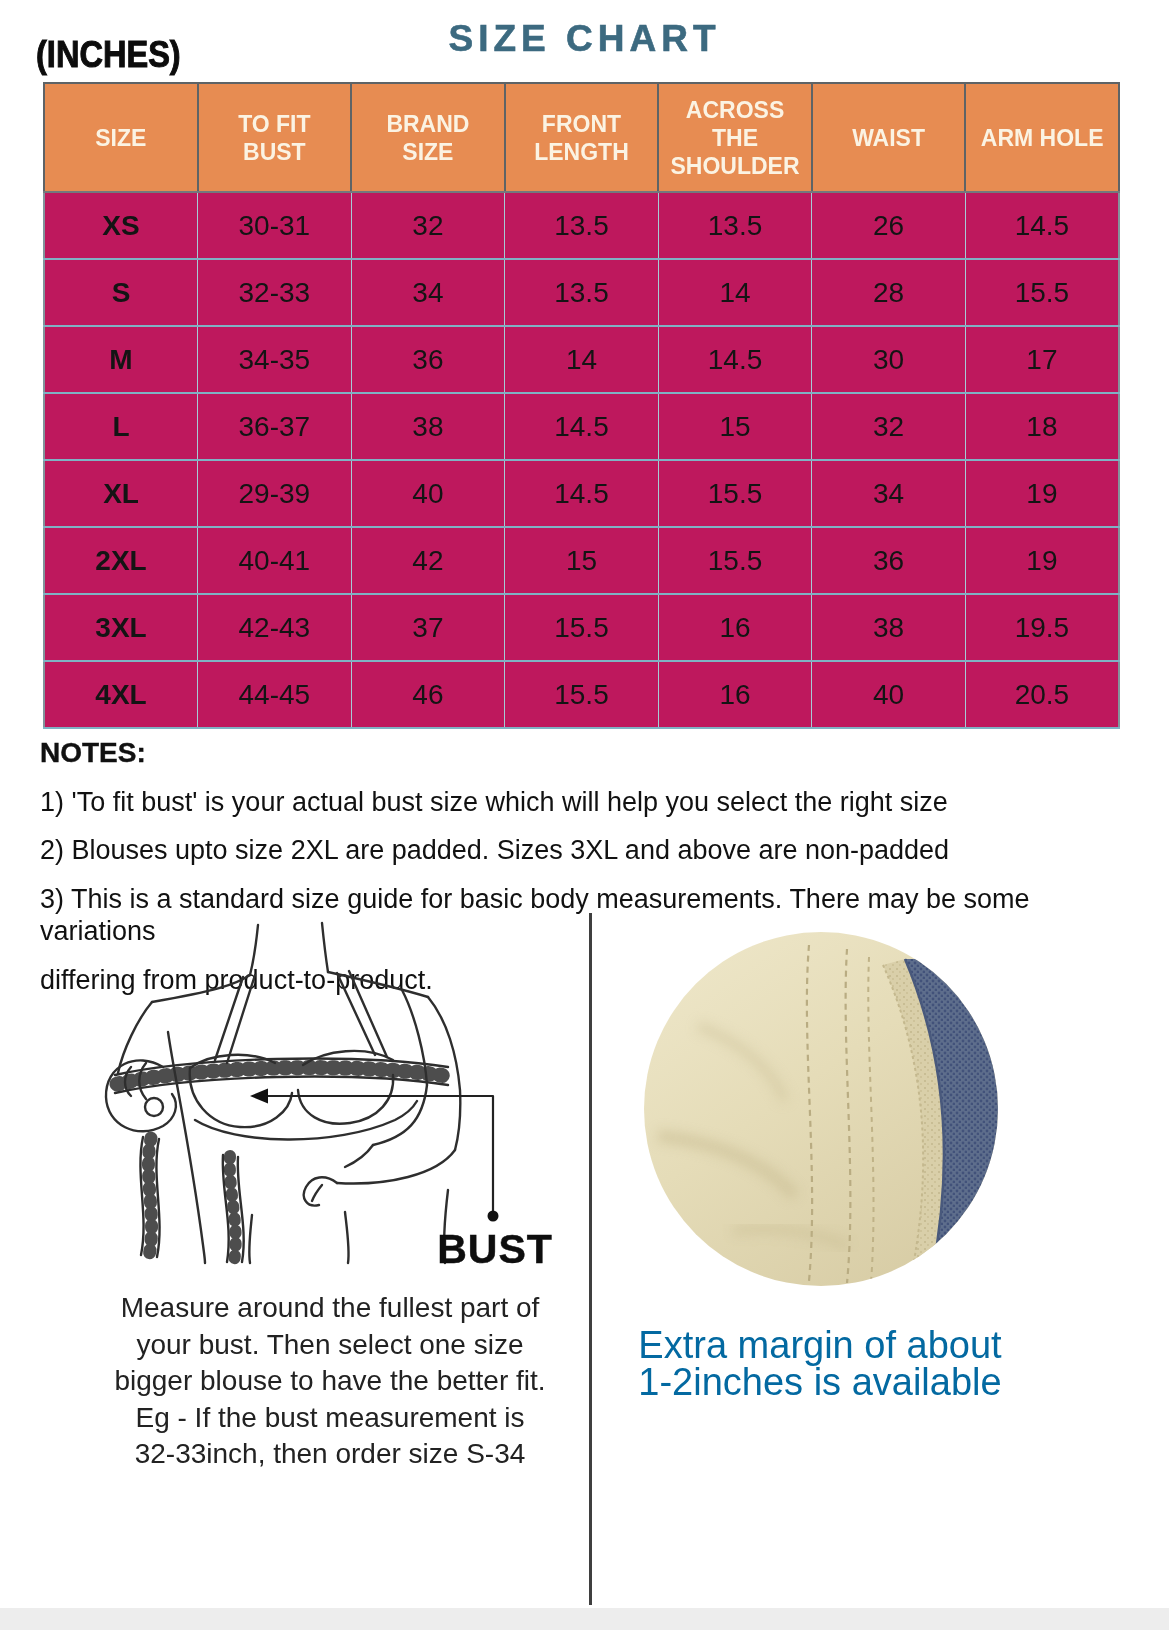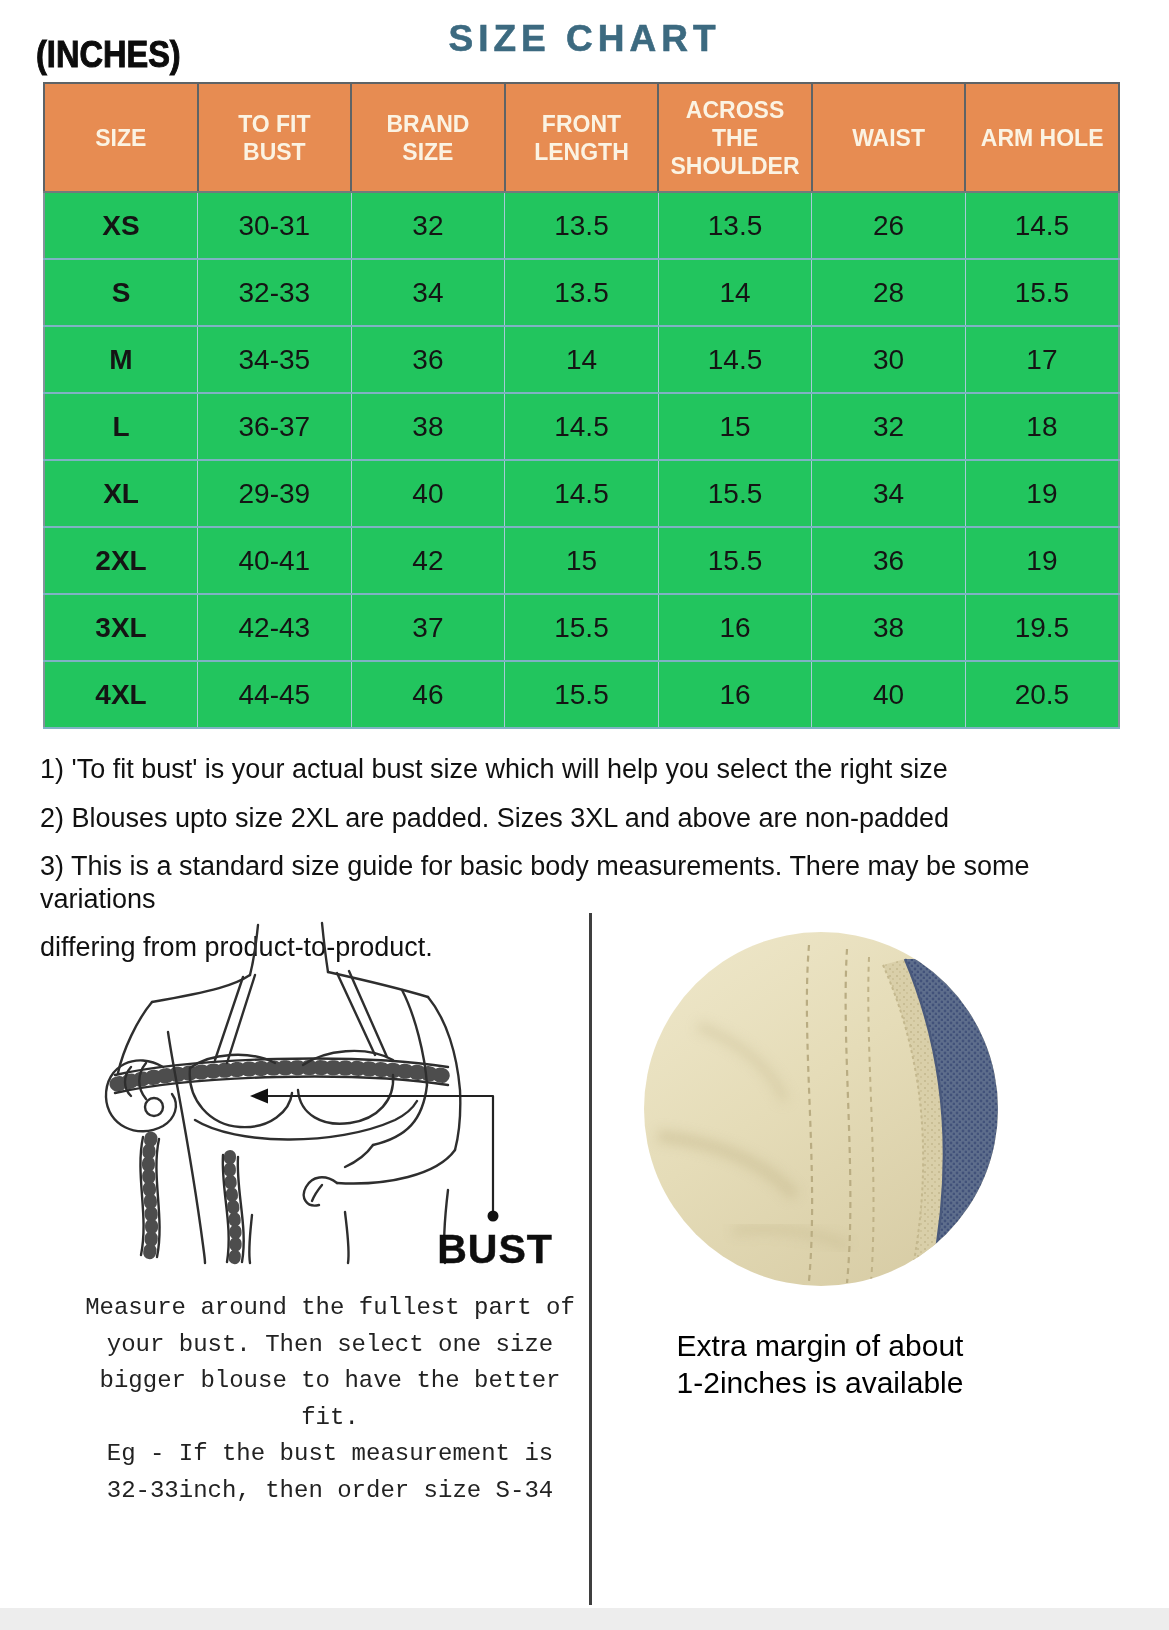--- a/index.html
+++ b/index.html
@@ -23,45 +23,45 @@
     position:absolute;left:43px;top:82px;width:1077px;
     border-collapse:collapse;table-layout:fixed;
     border:2px solid #83939b;
   }
   table.size-table th.col-h{
     background:#e78c52;color:#fbf3e3;font-size:23px;font-weight:bold;
     height:107px;text-align:center;vertical-align:middle;line-height:28px;
     border:2px solid #5e6366;border-bottom:2px solid #73797c;padding:0 10px;
   }
   table.size-table td, table.size-table th.size-cell{
-    height:63px;text-align:center;vertical-align:middle;background:#22c55e;
+    height:63px;text-align:center;vertical-align:middle;background:#be185d;
     font-size:28px;color:#141414;
     border-left:1px solid #a6cad6;border-right:1px solid #a6cad6;
     border-top:2px solid #7fb2c4;border-bottom:2px solid #7fb2c4;
   }
   table.size-table th.size-cell{font-weight:bold;}
   
   .notes{position:absolute;left:40px;top:737px;width:1105px;font-size:27px;line-height:32.5px;color:#111;}
   .notes .notes-heading{font-weight:bold;font-size:28px;-webkit-text-stroke:.4px #111;}
   .notes .note-line{margin-top:16px;}
   
   .vertical-divider{position:absolute;left:589px;top:913px;width:2.5px;height:692px;background:#3f3f3f;}
   .measure-illustration{position:absolute;left:75px;top:915px;}
   .bust-label{
     position:absolute;left:430px;top:1226px;width:130px;text-align:center;
     font-size:41px;font-weight:bold;color:#0e0e0e;letter-spacing:1px;-webkit-text-stroke:.5px #0e0e0e;
   }
   .measure-caption{
     position:absolute;left:70px;top:1290px;width:520px;text-align:center;
-    font-size:24px;line-height:36.5px;color:#222;font-family:Liberation Mono, monospace;
+    font-size:28px;line-height:36.5px;color:#222;
   }
   .fabric-photo{position:absolute;left:643px;top:931px;}
   .fabric-caption{
     position:absolute;left:635px;top:1327px;width:370px;text-align:center;
-    font-size:30px;line-height:37px;color:#000000;
+    font-size:38px;line-height:37px;color:#0369a1;
   }
   .bottom-strip{position:absolute;left:0;top:1608px;width:1169px;height:22px;background:#ededed;}
 </style>
 </head>
 <body>
 
 <div class="page-title">SIZE CHART</div>
 <div class="units-label">(INCHES)</div>
 
 <table class="size-table">
@@ -146,20 +146,21 @@
       <td>46</td>
       <td>15.5</td>
       <td>16</td>
       <td>40</td>
       <td>20.5</td>
     </tr>
   </tbody>
 </table>
 
 <div class="notes">
+  <div><span class="notes-heading">NOTES</span><span class="notes-heading">:</span></div>
   <div class="note-line">1) 'To fit bust' is your actual bust size which will help you select the right size</div>
   <div class="note-line">2) Blouses upto size 2XL are padded. Sizes 3XL and above are non-padded</div>
   <div class="note-line">3) This is a standard size guide for basic body measurements. There may be some variations</div>
   <div class="note-line">differing from product-to-product.</div>
 </div>
 
 <div class="vertical-divider"></div>
 
 <svg class="measure-illustration" width="440" height="350" viewBox="0 0 440 350" fill="none" stroke="#2e2e2e" stroke-width="2.4" stroke-linecap="round" stroke-linejoin="round">
 

